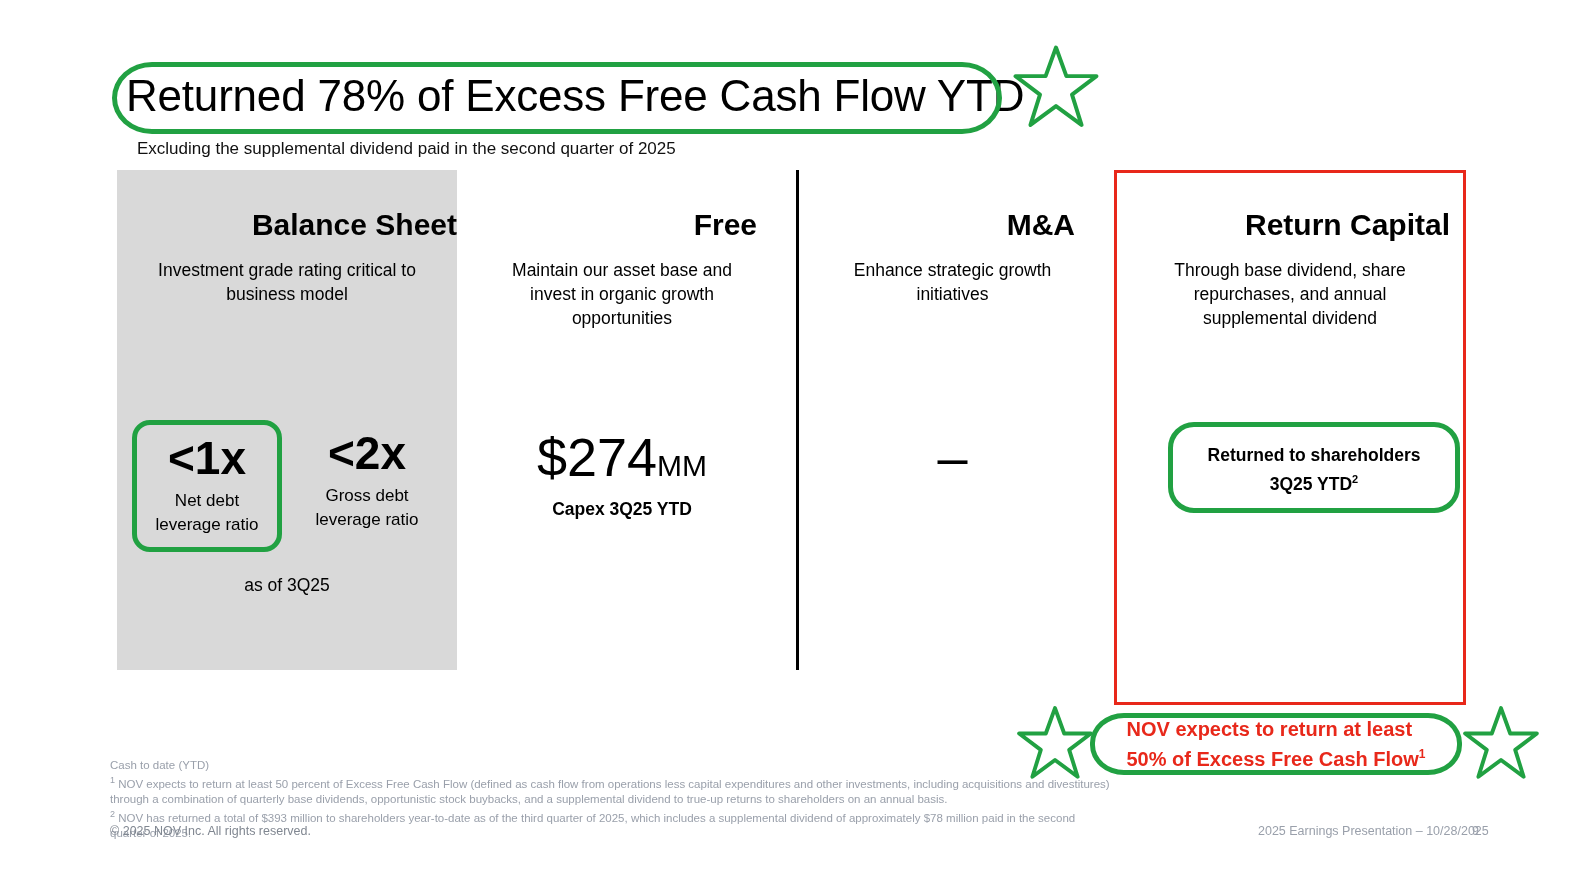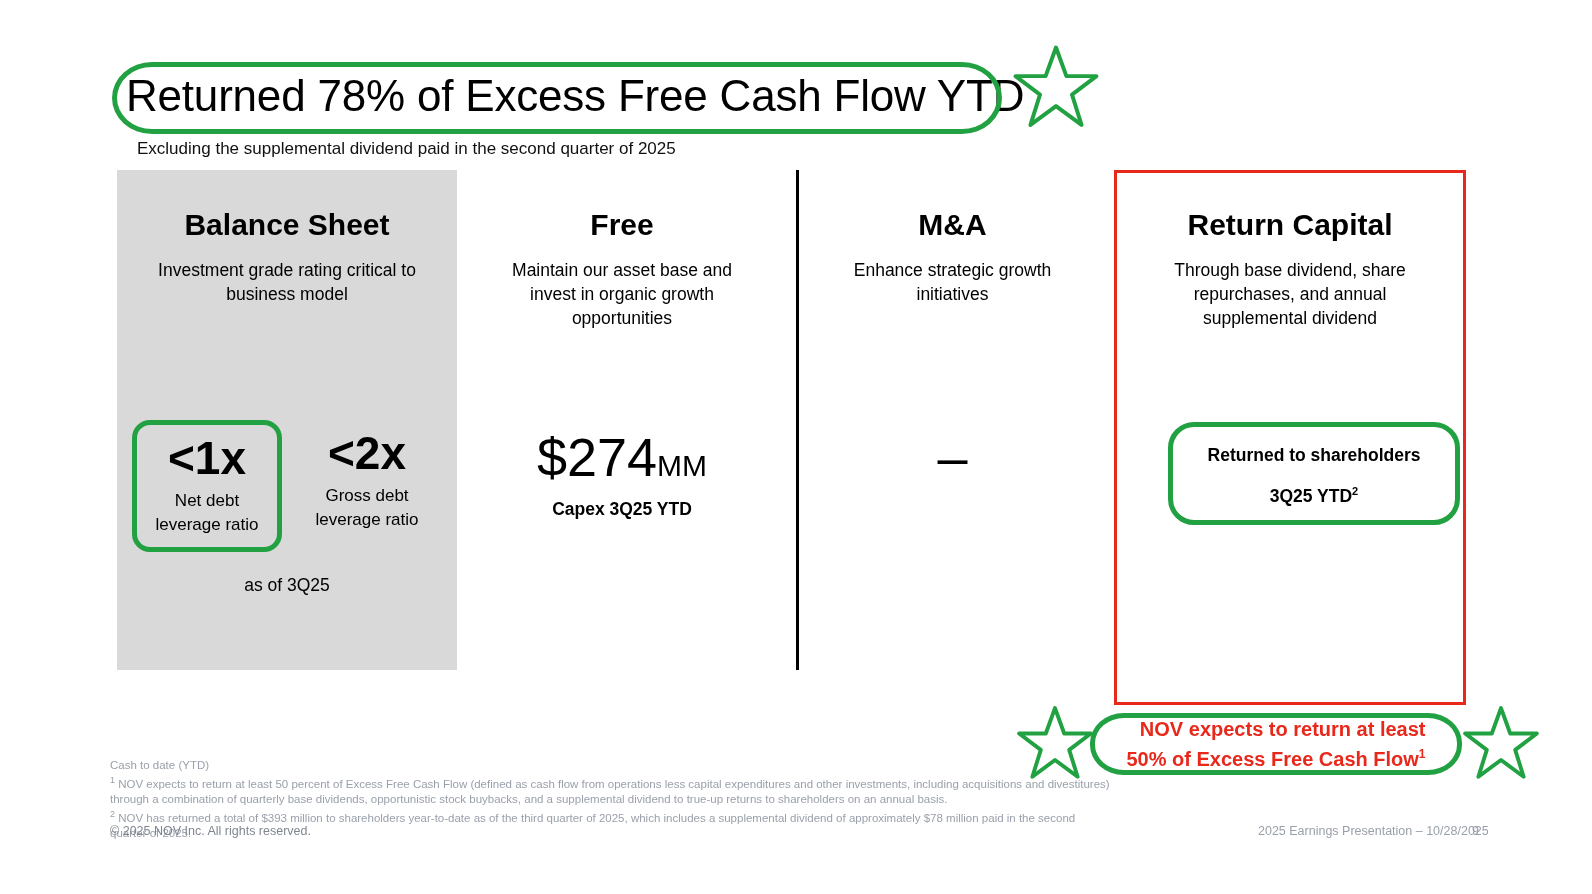--- a/index.html
+++ b/index.html
@@ -77,20 +77,21 @@
     position: absolute;
     top: 170px;
     height: 520px;
     text-align: center;
   }
   .col-head {
     font-size: 30px;
     font-weight: bold;
     line-height: 38px;
     margin-top: 36px;
+    text-align: right;
   }
   .col-sub {
     font-size: 17.5px;
     line-height: 24px;
     margin-top: 14px;
     padding: 0 14px;
   }
 
   #col-balance { left: 117px; width: 340px; }
   #col-capex   { left: 487px; width: 270px; }
@@ -177,21 +178,21 @@
     border-radius: 34px / 30px;
     display: flex;
     align-items: center;
     justify-content: center;
   }
   #callout-text {
     color: #e8281a;
     font-size: 20px;
     font-weight: bold;
     line-height: 25px;
-    text-align: right;
+    text-align: left;
     white-space: pre-line;
   }
   #callout-text sup { font-size: 12px; }
 
   
   #footnotes {
     position: absolute;
     left: 110px; top: 758px;
     width: 1000px;
     color: #9aa0ab;
@@ -273,21 +274,21 @@
 <div class="metric" id="metric-ma">
   <div class="metric-value">–</div>
 </div>
 
 <div class="col" id="col-return">
   <div class="col-head">Return Capital</div>
   <div class="col-sub">Through base dividend, share repurchases, and annual supplemental dividend</div>
 </div>
 <div class="metric" id="metric-return">
   <div class="metric-caption">Returned to shareholders</div>
-  <div class="metric-caption" style="margin-top:12px"><span>3Q25 YTD</span><sup>2</sup></div>
+  <div class="metric-caption" style="margin-top:0"><span>3Q25 YTD</span><sup>2</sup></div>
 </div>
 
 <svg class="star" style="left:1016px; top:705px;" width="78" height="78" viewBox="0 0 100 100">
   <polygon points="50,4 61.8,36.5 96,36.5 68.2,57.5 79,92 50,70.5 21,92 31.8,57.5 4,36.5 38.2,36.5" fill="none" stroke="#21a142" stroke-width="5" stroke-linejoin="round"></polygon>
 </svg>
 
 <div id="callout">
   <div id="callout-text"><span>NOV expects to return at least</span><br><span>50% of Excess Free Cash Flow</span><sup>1</sup></div>
 </div>
 

